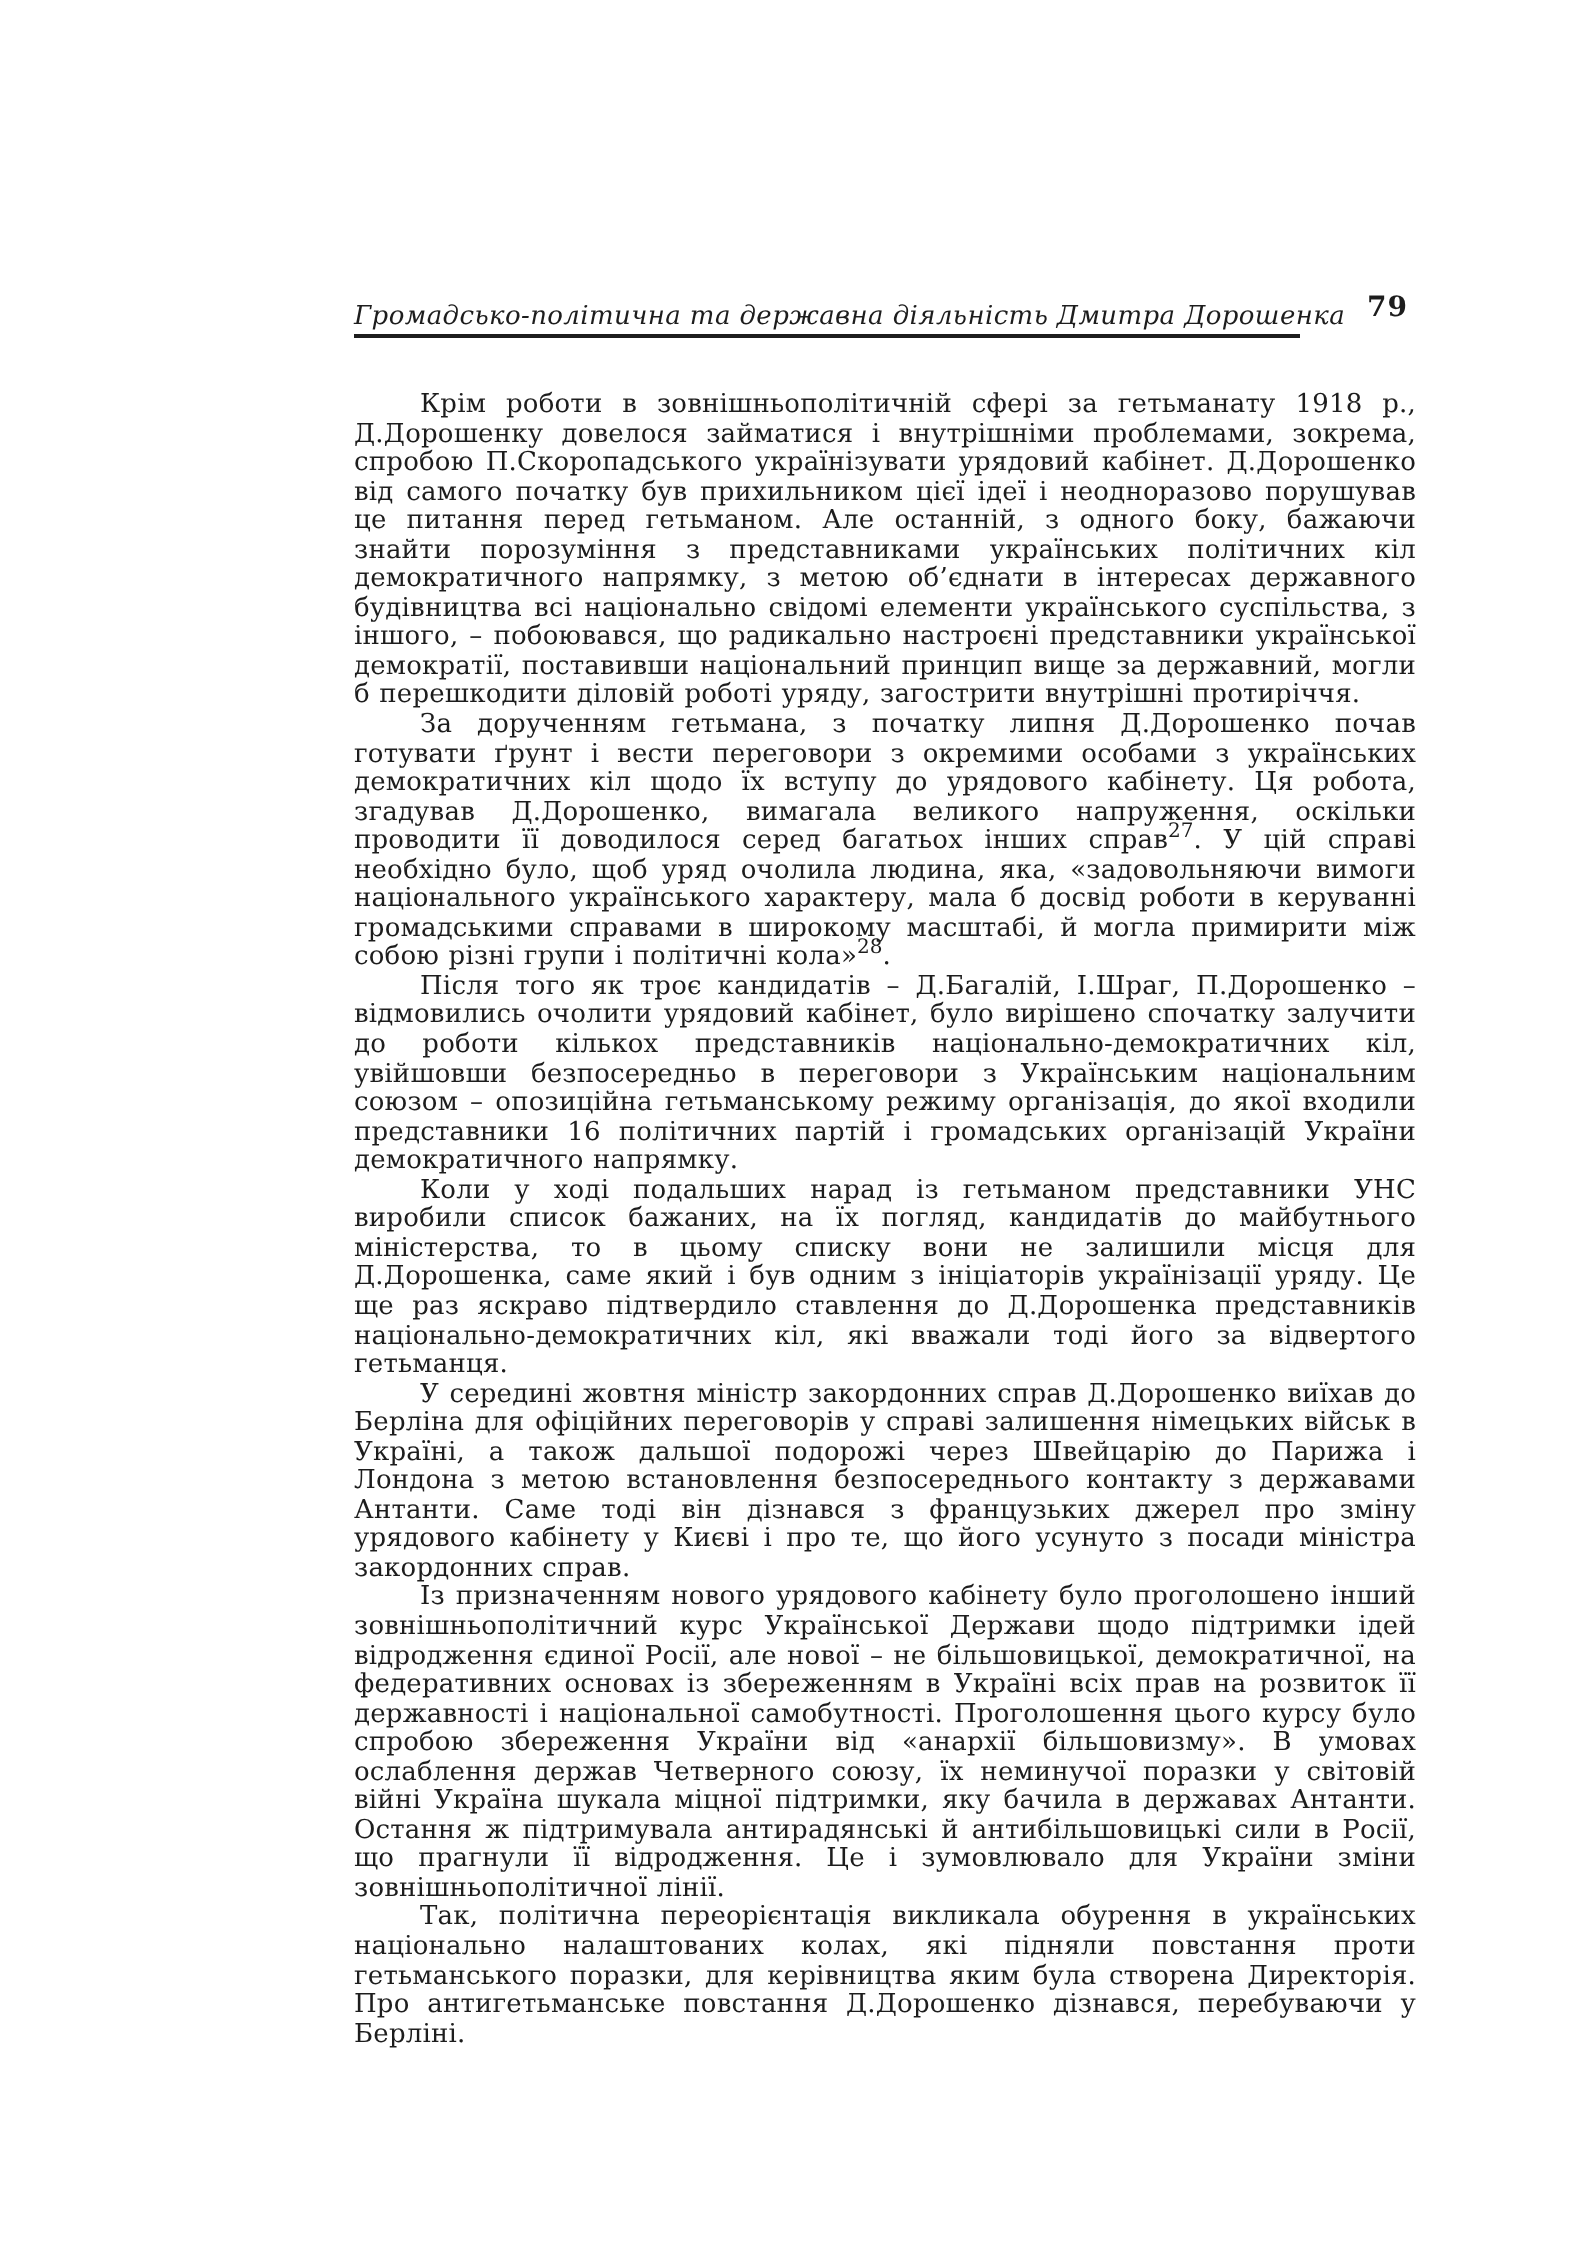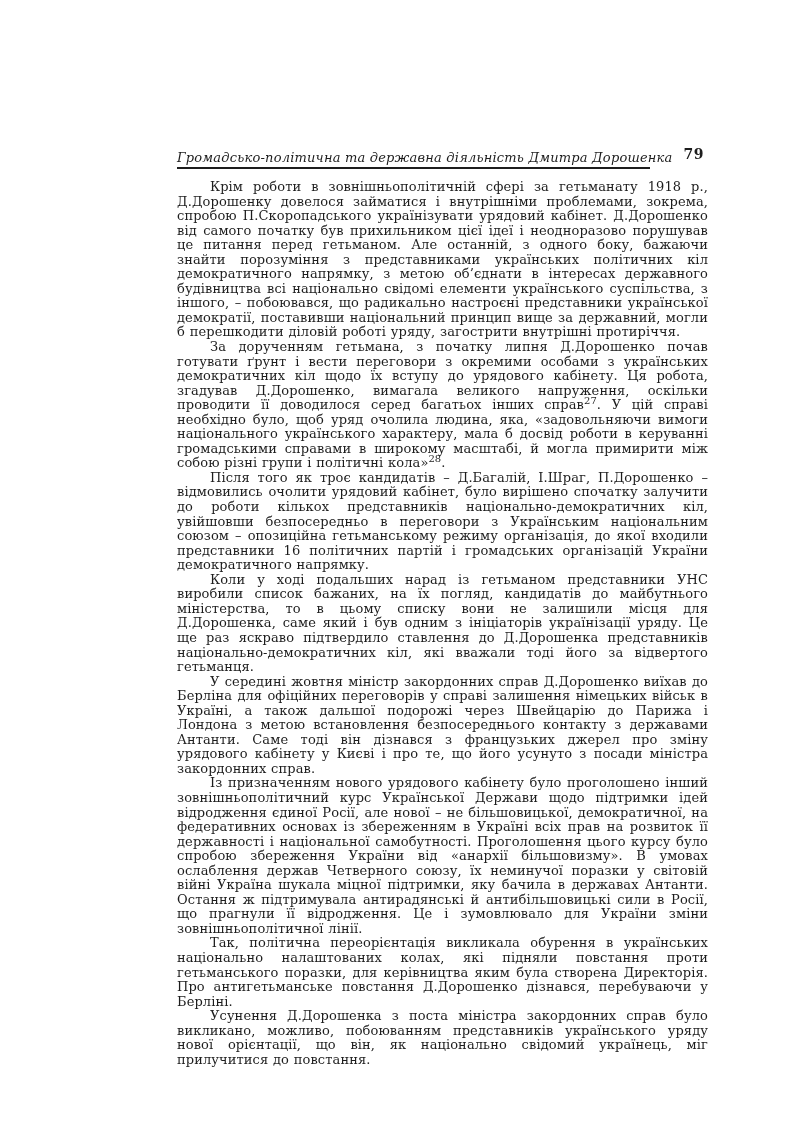--- a/index.html
+++ b/index.html
@@ -47,21 +47,21 @@
     position:absolute;
     left:0;
     top:20px;
     width:473px;
     height:2px;
     background:var(--ink);
   }
   .page-body{
     position:absolute;
     left:133px;
-    top:180px;
+    top:196px;
     width:531px;
     text-align:justify;
     font-size:13px;
     line-height:14.55px;
     letter-spacing:0.1px;
     word-spacing:0.5px;
   }
   .para{
     margin:0;
     padding:0;
@@ -85,15 +85,14 @@
   </header>
 
   <main class="page-body">
       <p class="para"><span>Крім роботи в зовнішньополітичній сфері за гетьманату 1918 р., Д.Дорошенку довелося займатися і внутрішніми проблемами, зокрема, спробою П.Скоропадського українізувати урядовий кабінет. Д.Дорошенко від самого початку був прихильником цієї ідеї і неодноразово порушував це питання перед гетьманом. Але останній, з одного боку, бажаючи знайти порозуміння з представниками українських політичних кіл демократичного напрямку, з метою об’єднати в інтересах державного будівництва всі національно свідомі елементи українського суспільства, з іншого, – побоювався, що радикально настроєні представники української демократії, поставивши національний принцип вище за державний, могли б перешкодити діловій роботі уряду, загострити внутрішні протиріччя.</span></p>
       <p class="para"><span>За дорученням гетьмана, з початку липня Д.Дорошенко почав готувати ґрунт і вести переговори з окремими особами з українських демократичних кіл щодо їх вступу до урядового кабінету. Ця робота, згадував Д.Дорошенко, вимагала великого напруження, оскільки проводити її доводилося серед багатьох інших справ</span><sup>27</sup><span>. У цій справі необхідно було, щоб уряд очолила людина, яка, «задовольняючи вимоги національного українського характеру, мала б досвід роботи в керуванні громадськими справами в широкому масштабі, й могла примирити між собою різні групи і політичні кола»</span><sup>28</sup><span>.</span></p>
       <p class="para"><span>Після того як троє кандидатів – Д.Багалій, І.Шраг, П.Дорошенко – відмовились очолити урядовий кабінет, було вирішено спочатку залучити до роботи кількох представників національно-демократичних кіл, увійшовши безпосередньо в переговори з Українським національним союзом – опозиційна гетьманському режиму організація, до якої входили представники 16 політичних партій і громадських організацій України демократичного напрямку.</span></p>
       <p class="para"><span>Коли у ході подальших нарад із гетьманом представники УНС виробили список бажаних, на їх погляд, кандидатів до майбутнього міністерства, то в цьому списку вони не залишили місця для Д.Дорошенка, саме який і був одним з ініціаторів українізації уряду. Це ще раз яскраво підтвердило ставлення до Д.Дорошенка представників національно-демократичних кіл, які вважали тоді його за відвертого гетьманця.</span></p>
       <p class="para"><span>У середині жовтня міністр закордонних справ Д.Дорошенко виїхав до Берліна для офіційних переговорів у справі залишення німецьких військ в Україні, а також дальшої подорожі через Швейцарію до Парижа і Лондона з метою встановлення безпосереднього контакту з державами Антанти. Саме тоді він дізнався з французьких джерел про зміну урядового кабінету у Києві і про те, що його усунуто з посади міністра закордонних справ.</span></p>
       <p class="para"><span>Із призначенням нового урядового кабінету було проголошено інший зовнішньополітичний курс Української Держави щодо підтримки ідей відродження єдиної Росії, але нової – не більшовицької, демократичної, на федеративних основах із збереженням в Україні всіх прав на розвиток її державності і національної самобутності. Проголошення цього курсу було спробою збереження України від «анархії більшовизму». В умовах ослаблення держав Четверного союзу, їх неминучої поразки у світовій війні Україна шукала міцної підтримки, яку бачила в державах Антанти. Остання ж підтримувала антирадянські й антибільшовицькі сили в Росії, що прагнули її відродження. Це і зумовлювало для України зміни зовнішньополітичної лінії.</span></p>
       <p class="para"><span>Так, політична переорієнтація викликала обурення в українських національно налаштованих колах, які підняли повстання проти гетьманського поразки, для керівництва яким була створена Директорія. Про антигетьманське повстання Д.Дорошенко дізнався, перебуваючи у Берліні.</span></p>
-      <p class="para"><span>Усунення Д.Дорошенка з поста міністра закордонних справ було викликано, можливо, побоюванням представників українського уряду нової орієнтації, що він, як національно свідомий українець, міг прилучитися до повстання.</span></p>
     </main>
 </div>
 
 </body></html>

